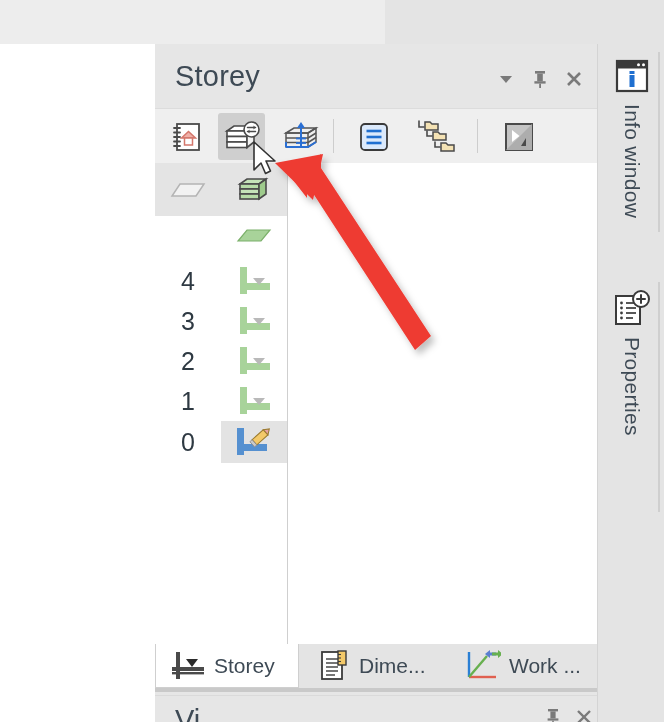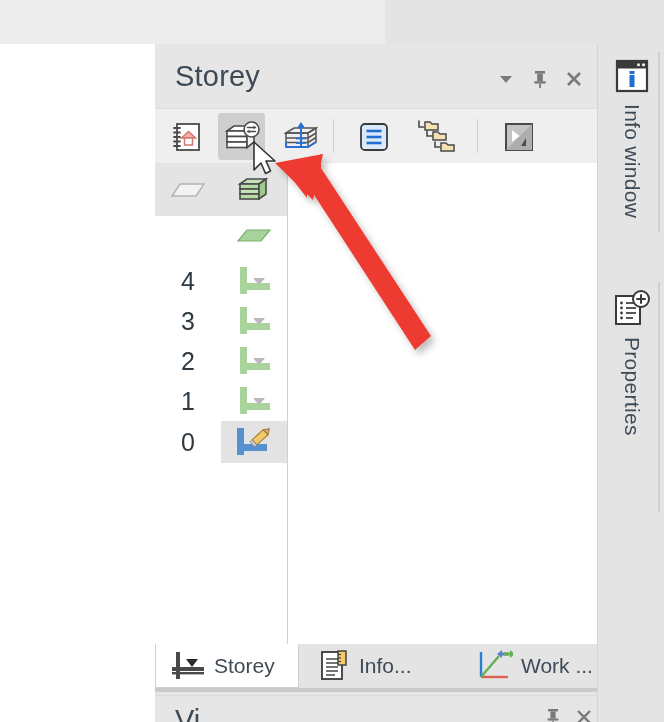--- a/index.html
+++ b/index.html
@@ -369,24 +369,24 @@
           <path d="M7 22 h12"></path>
           <path d="M7 26 h9"></path>
       </g>
       <rect x="19" y="2" width="8" height="14" fill="#f3c969" stroke="#3a3a3a" stroke-width="1.4"></rect>
       <g stroke="#3a3a3a" stroke-width="1.1">
         <path d="M19 5.5 h3"></path>
           <path d="M19 9 h3"></path>
           <path d="M19 12.5 h3"></path>
       </g>
     </svg>
-    <span>Info...</span>
-  </div>
-
-  <div class="tab" style="left:308px;width:146px;">
+    <span>Dime...</span>
+  </div>
+
+  <div class="tab" style="left:296px;width:146px;">
     <svg width="36" height="34" viewBox="0 0 36 34" style="flex:none">
       <path d="M4 3 L4 28" stroke="#2a7fd4" stroke-width="2.4"></path>
       <path d="M4 28 L31 28" stroke="#e06050" stroke-width="2.4"></path>
       <path d="M4 28 L22 7" stroke="#67b04f" stroke-width="2.4"></path>
       <g transform="translate(20,1)">
         <path d="M0 4 L5 0 L5 2.6 L11 2.6 L11 5.4 L5 5.4 L5 8 Z" fill="#5a7fd0"></path>
         <path d="M18 4 L13 0 L13 2.6 L7 2.6 L7 5.4 L13 5.4 L13 8 Z" fill="#67b04f"></path>
       </g>
     </svg>
     <span>Work ...</span>

